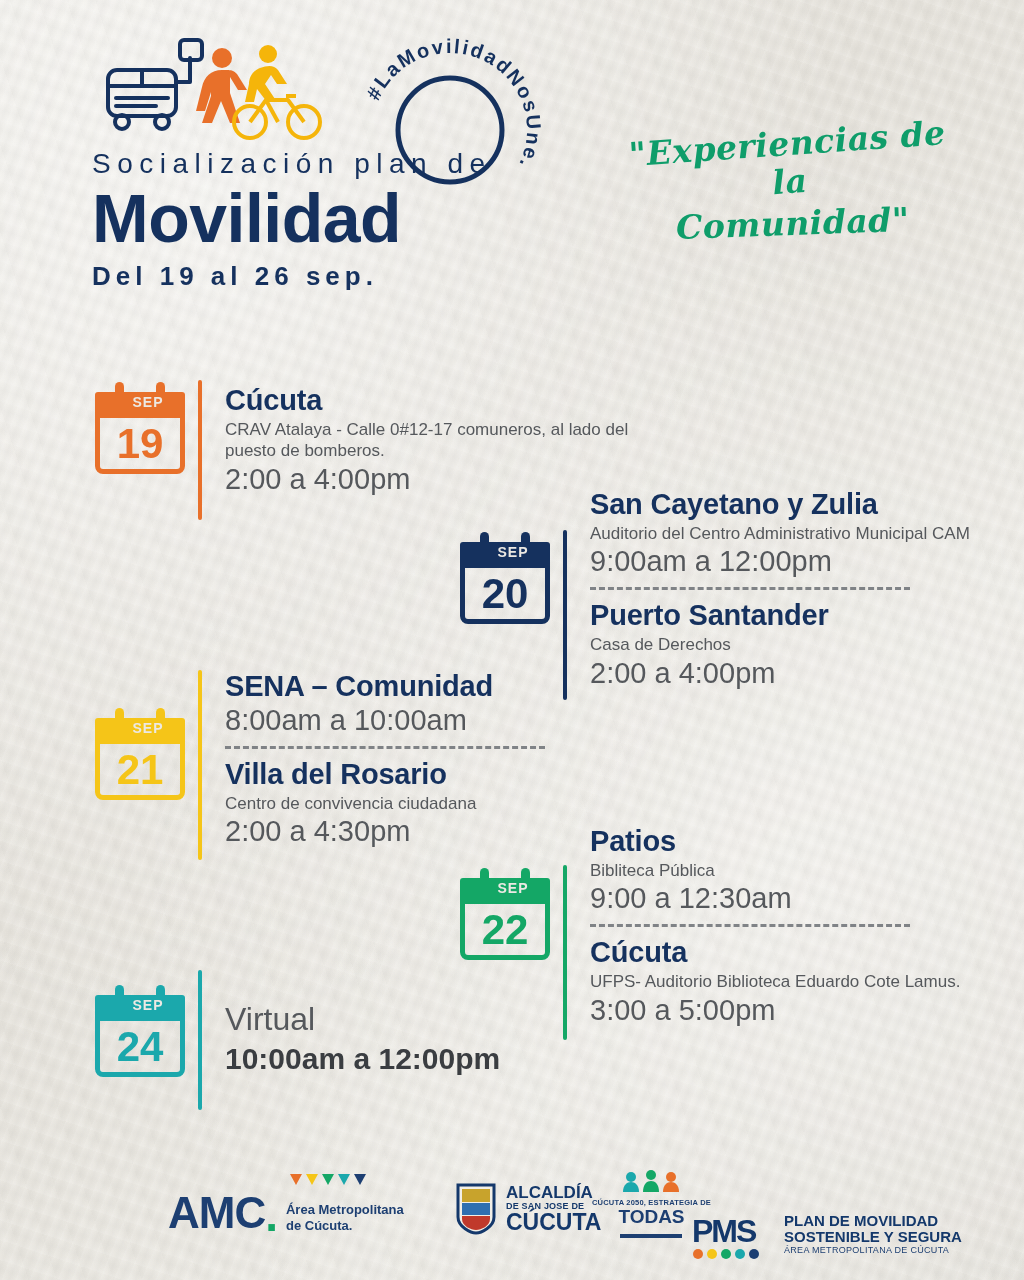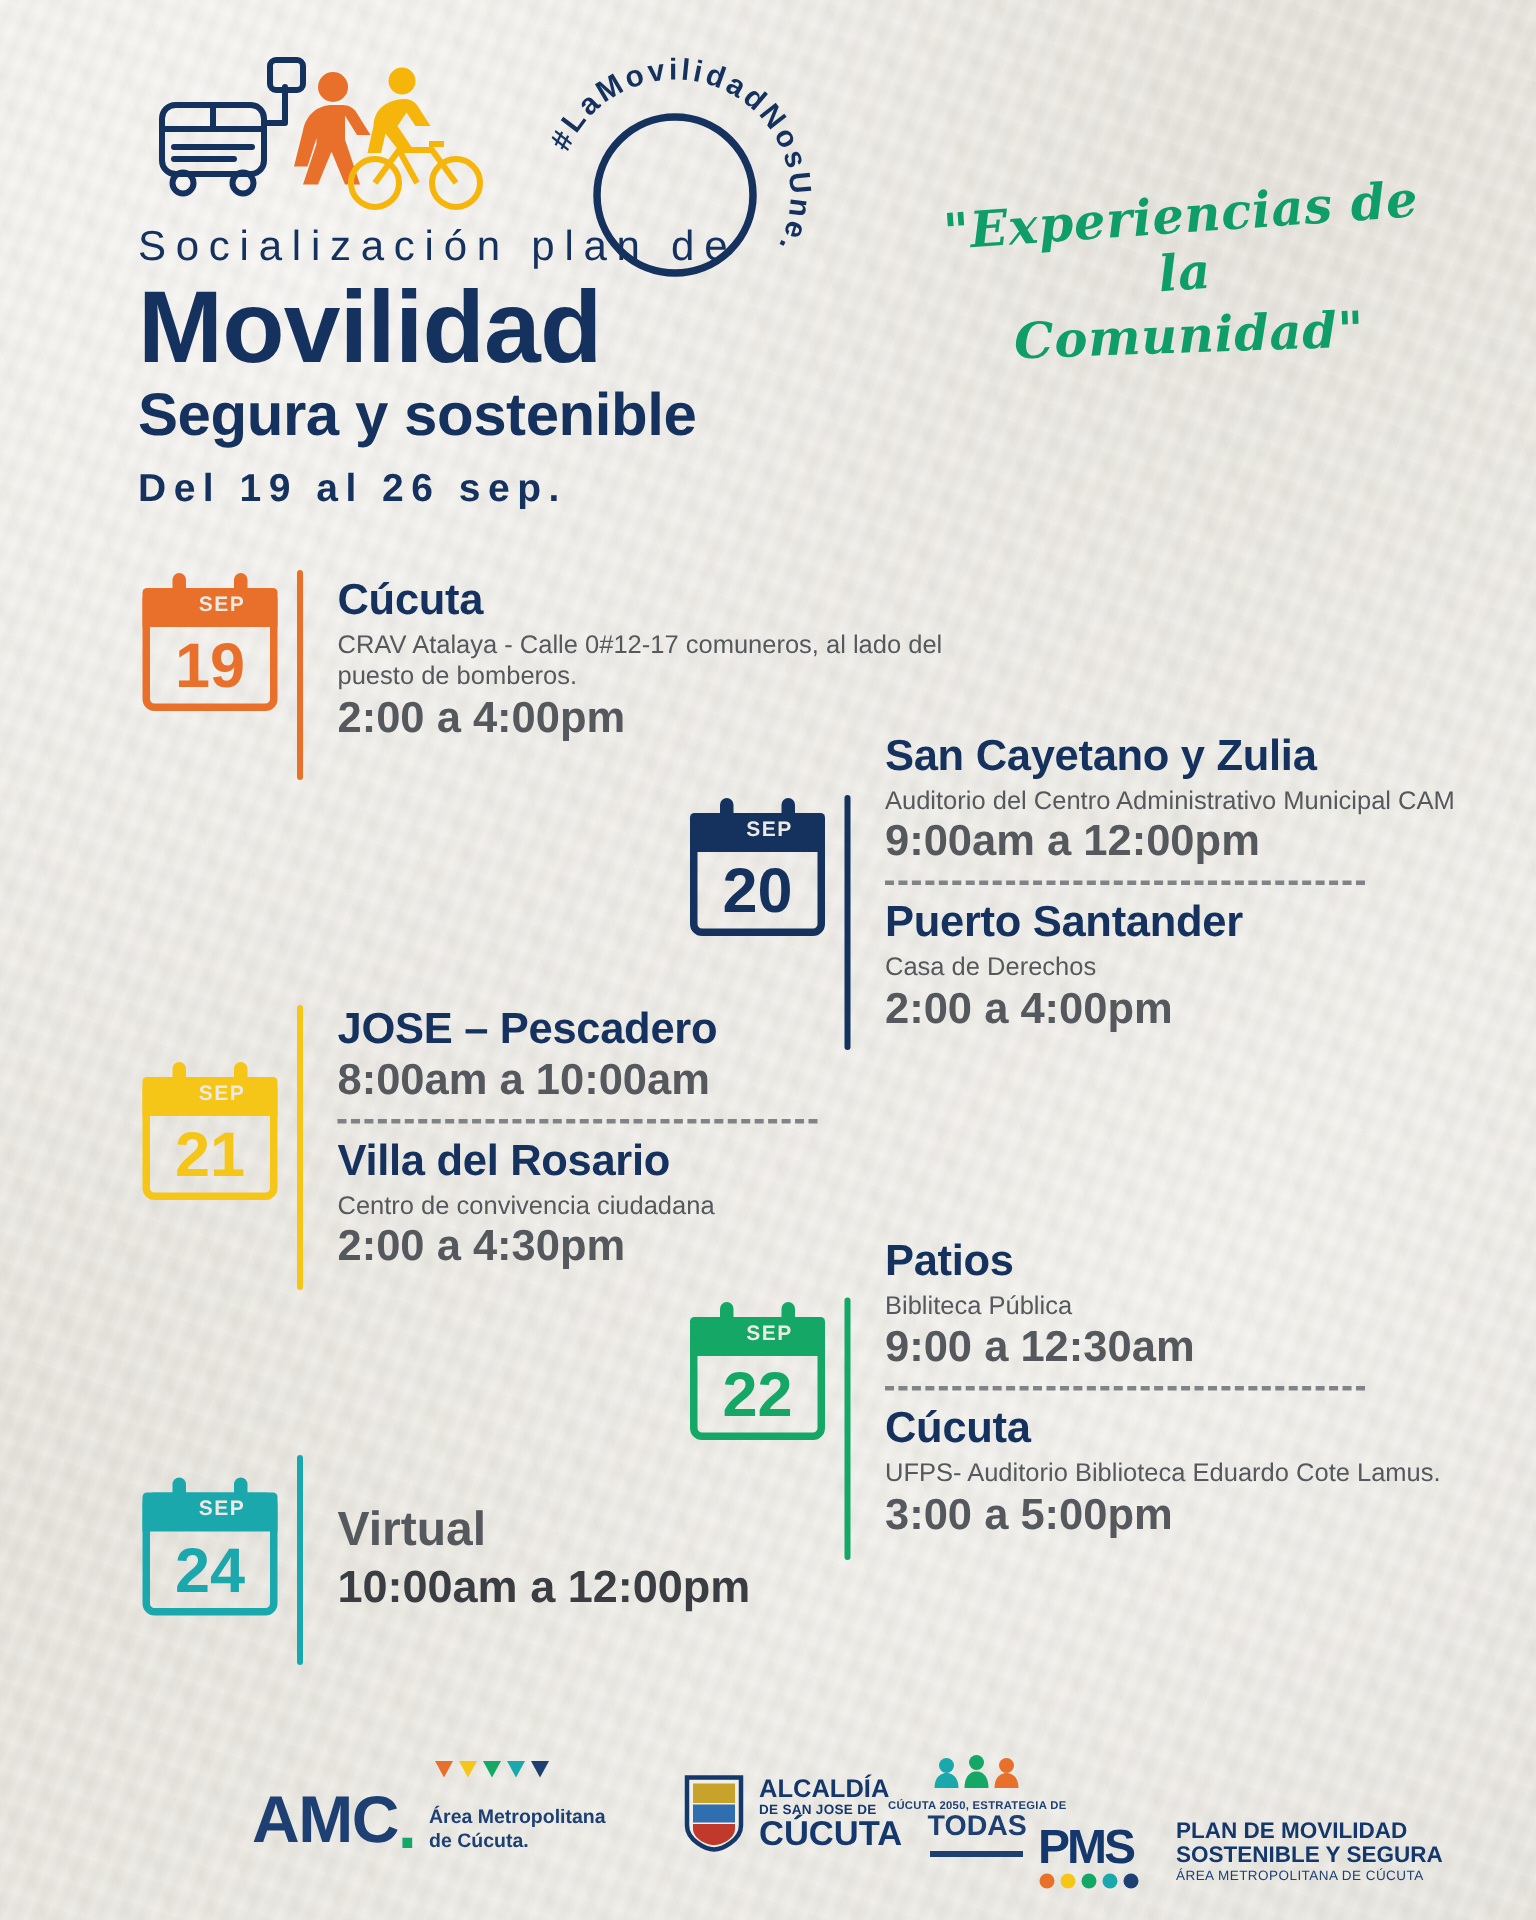--- a/index.html
+++ b/index.html
@@ -85,21 +85,21 @@
     position: absolute; top: 0; width: 9px; height: 20px;
     border-radius: 5px; background: currentColor;
   }
   .cal .ring-l { left: 20px; }
   .cal .ring-r { left: 61px; }
 
   .vline { position: absolute; width: 4px; border-radius: 2px; }
 
   .place { font-size: 29px; font-weight: 800; color: #15315e; letter-spacing: -0.2px; }
   .venue { font-size: 17px; color: #55585c; line-height: 1.25; margin-top: 2px; }
-  .time  { font-size: 29px; font-weight: 700; color: #55585c; margin-top: 1px; }
+  .time  { font-size: 29px; font-weight: 400; color: #55585c; margin-top: 1px; }
   .time.bold { font-weight: 700; color: #3a3d41; }
   .dashed {
     border-top: 3px dashed #6d7176; margin: 9px 0 9px 0; width: 320px; opacity: .85;
   }
 
   
   #footer { position: absolute; left: 0; top: 1150px; width: 1024px; height: 130px; }
   .footer-logo { position: absolute; }
 
   #amc-text { font-size: 44px; font-weight: 800; color: #1d3f72; letter-spacing: -1px; }
@@ -163,21 +163,20 @@
       </defs>
       <circle cx="95" cy="95" r="52" fill="none" stroke="#15315e" stroke-width="5"></circle>
       <text font-family="Liberation Sans, sans-serif" font-size="20" font-weight="bold" fill="#15315e" letter-spacing="2.2">
         <textPath href="#circ" startOffset="6%">#LaMovilidadNosUne.</textPath>
       </text>
     </svg>
 
     <div id="title-block">
       <div id="socializacion">Socialización plan de</div>
       <div id="movilidad">Movilidad</div>
-      <div id="segura">Segura y sostenible</div>
       <div id="fechas">Del 19 al 26 sep.</div>
     </div>
 
     <div id="experiencias">
       <div id="exp-l1">"Experiencias de la</div>
       <div id="exp-l2">Comunidad"</div>
     </div>
   </div>
 
   <div id="schedule">
@@ -224,21 +223,21 @@
       <div class="cal" style="left:95px; top:348px; color:#f5c518;">
         <div class="ring-l"></div>
           <div class="ring-r"></div>
         <div class="body"></div>
           <div class="band"></div>
         <div class="sep">SEP</div>
         <div class="day">21</div>
       </div>
       <div class="vline" style="left:198px; top:310px; height:190px; background:#f5c518;"></div>
       <div style="position:absolute; left:225px; top:310px; width:400px;">
-        <div class="place">JOSE – Pescadero</div>
+        <div class="place">SENA – Comunidad</div>
         <div class="time">8:00am a 10:00am</div>
         <div class="dashed"></div>
         <div class="place">Villa del Rosario</div>
         <div class="venue">Centro de convivencia ciudadana</div>
         <div class="time">2:00 a 4:30pm</div>
       </div>
     </div>
 
     <div class="entry" style="left:0;top:0;">
       <div class="cal" style="left:460px; top:508px; color:#14a766;">

